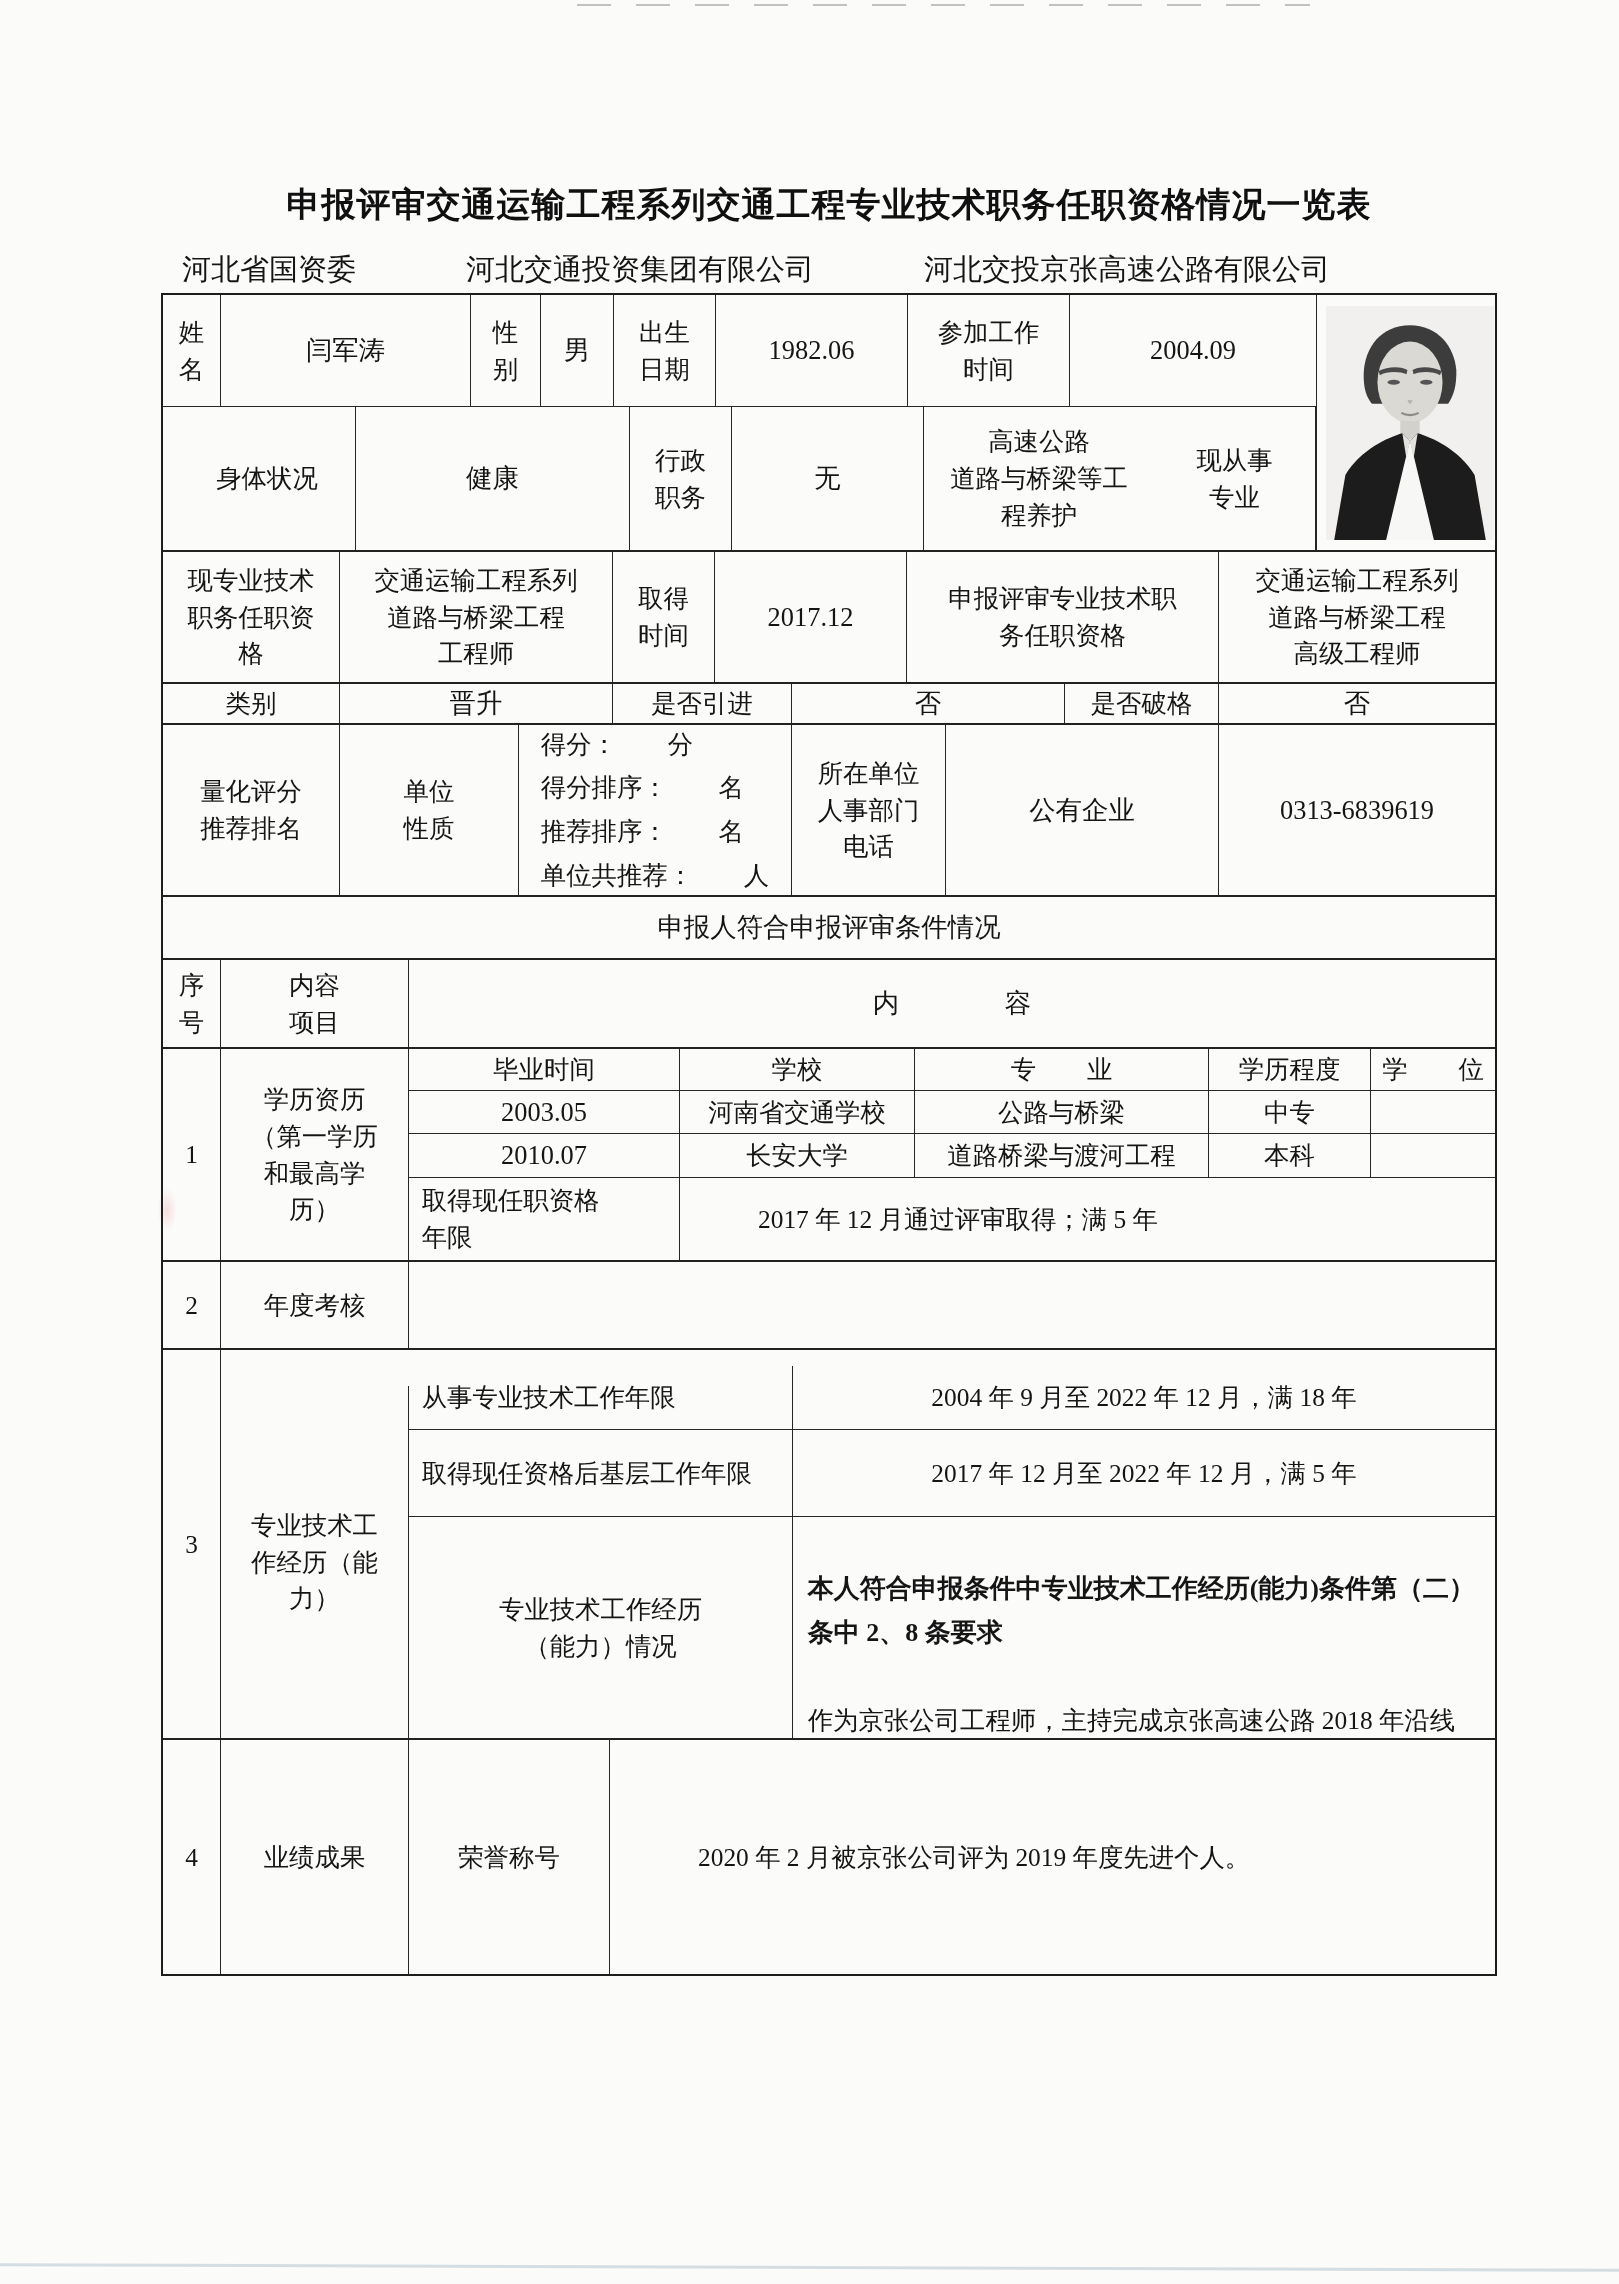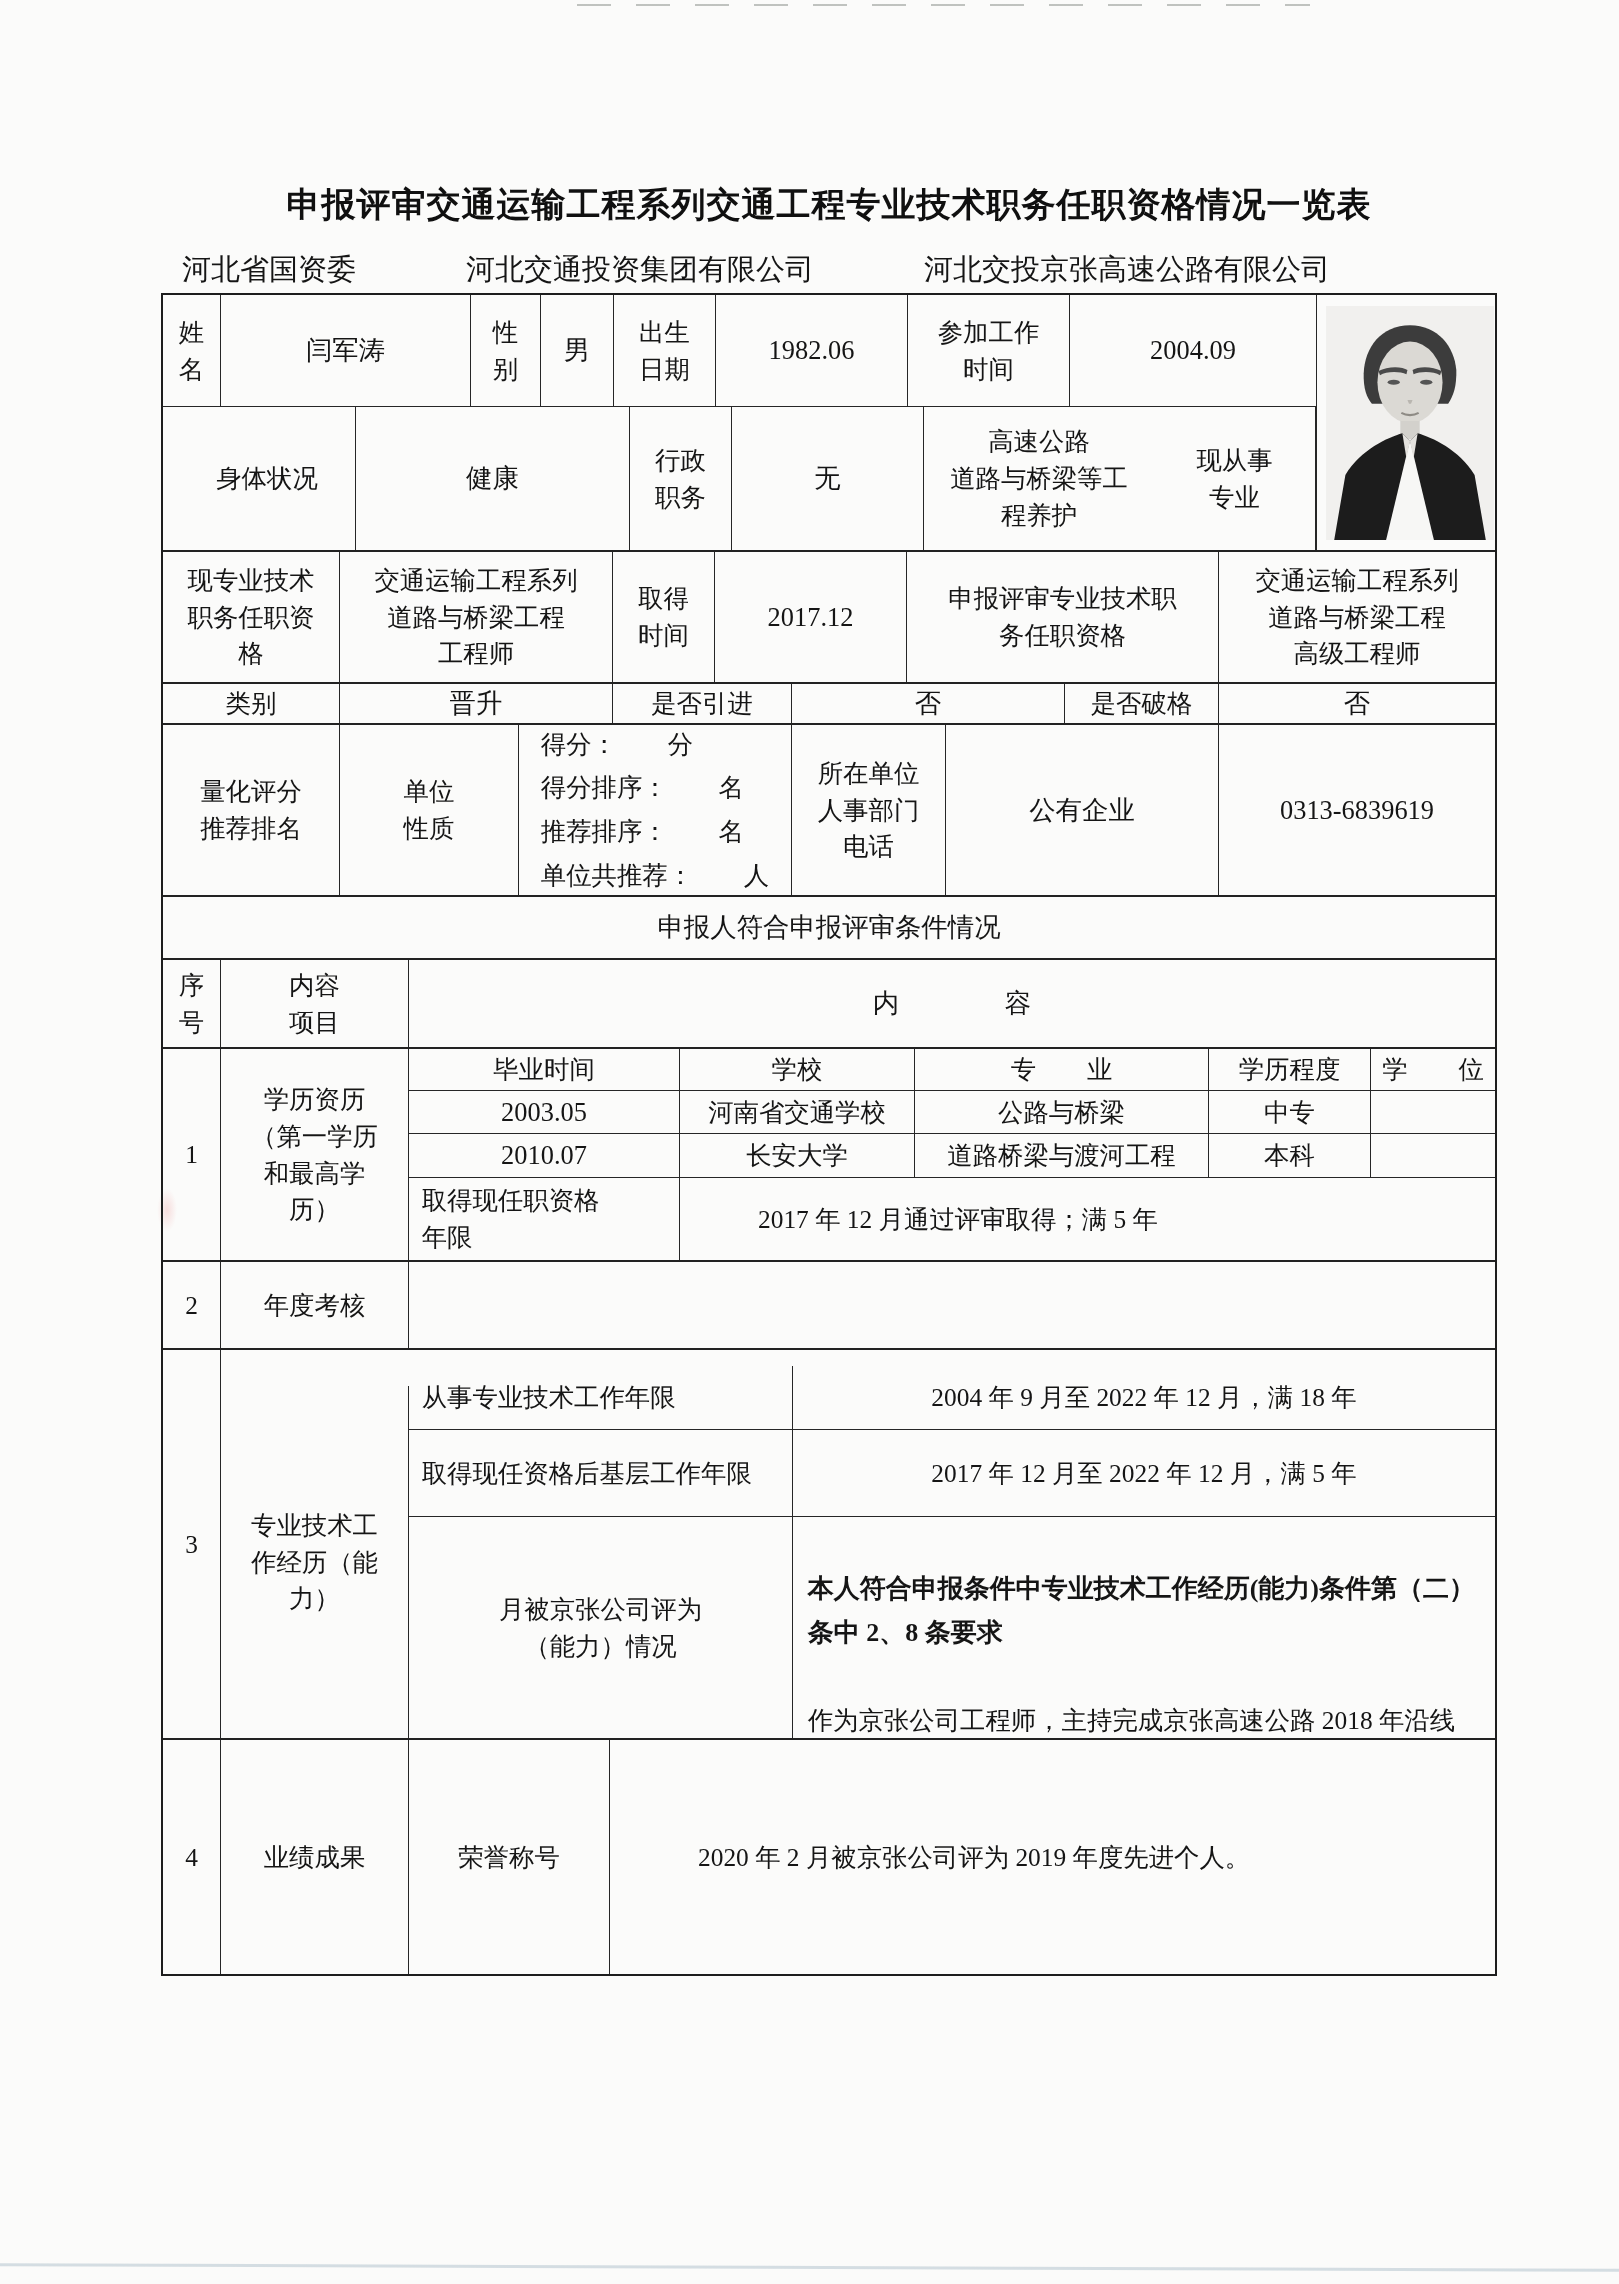--- a/index.html
+++ b/index.html
@@ -233,21 +233,21 @@
       <div class="col" style="flex:1 1 auto;margin-top:16px;">
         <div class="ir" style="height:64px;">
           <div class="c left" style="width:384px;">从事专业技术工作年限</div>
           <div class="c fill">2004 年 9 月至 2022 年 12 月，满 18 年</div>
         </div>
         <div class="ir" style="height:87px;">
           <div class="c left" style="width:384px;">取得现任资格后基层工作年限</div>
           <div class="c fill">2017 年 12 月至 2022 年 12 月，满 5 年</div>
         </div>
         <div class="ir last">
-          <div class="c" style="width:384px;">月被京张公司评为
+          <div class="c" style="width:384px;">专业技术工作经历
 （能力）情况</div>
           <div class="c fill block">
             <div class="p-bold">本人符合申报条件中专业技术工作经历(能力)条件第（二）条中 2、8 条要求</div>
             <div class="p-body">作为京张公司工程师，主持完成京张高速公路 2018 年沿线绿化提升工程、京张高速公路 2020 年桥梁病害处治工程等多个项目的工程管理工作，工程质量达标且未发生安全生产责任事故。</div>
           </div>
         </div>
       </div>
     </div>
 
     <div class="tr last">

